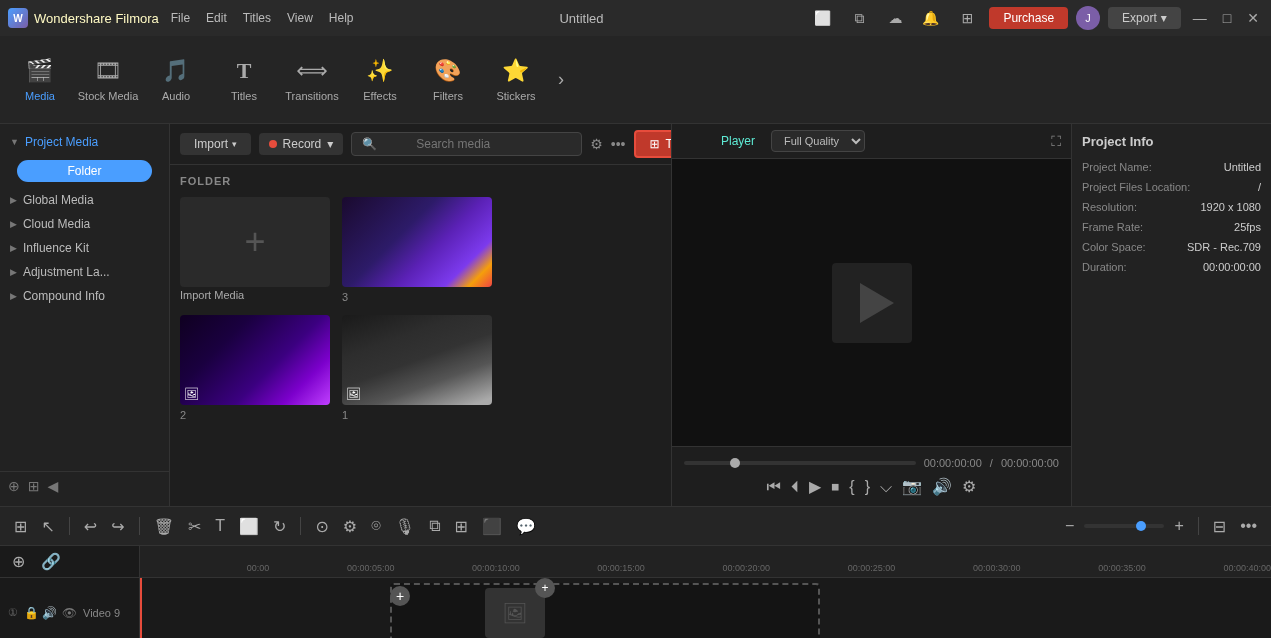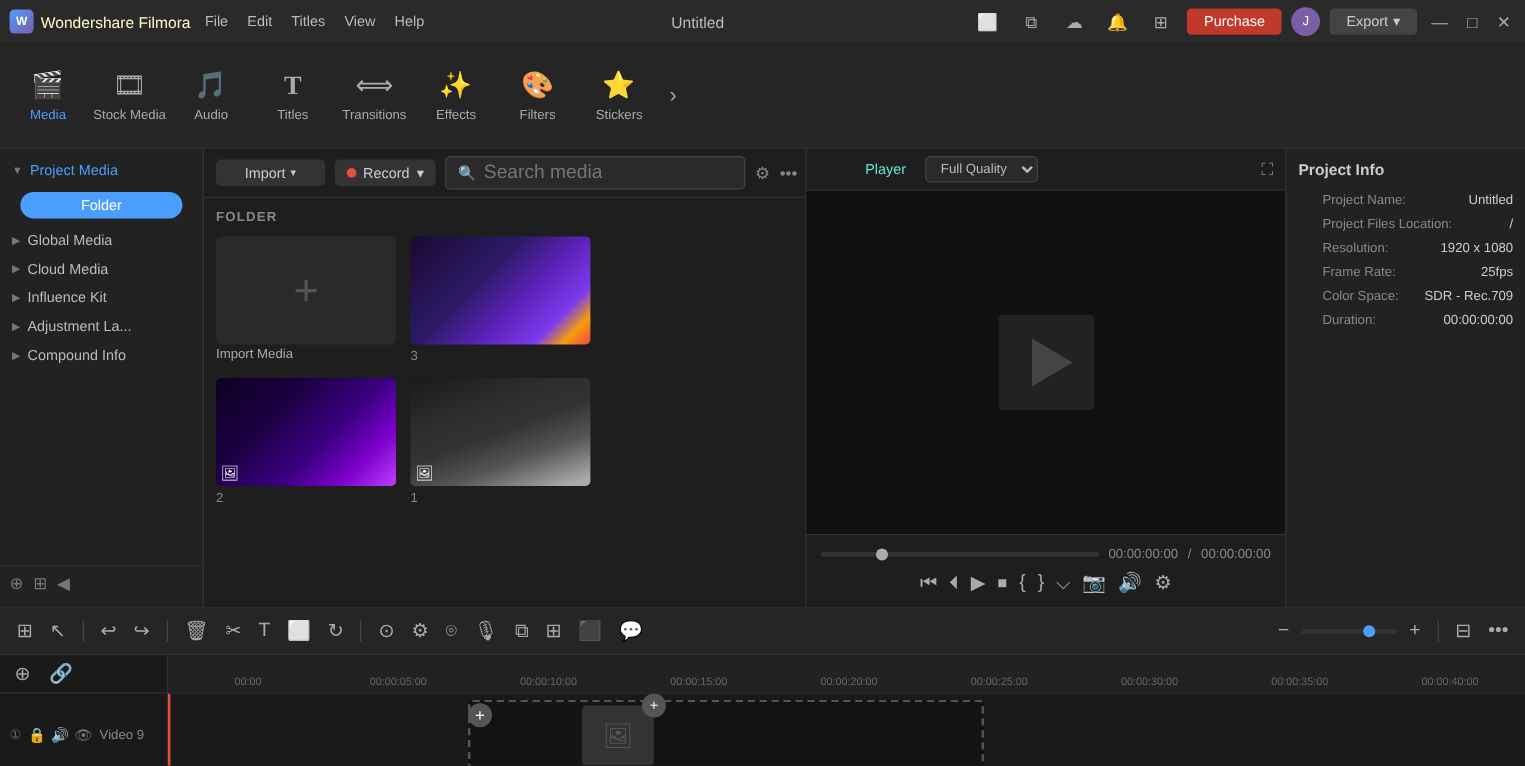--- a/index.html
+++ b/index.html
@@ -38,26 +38,26 @@
     .sidebar-item { display: flex; align-items: center; gap: 6px; padding: 5px 10px; cursor: pointer; border-radius: 4px; color: #bbb; font-size: 12px; }
     .sidebar-item.active { color: #4a9eff; }
     .sidebar-item .expand-icon { font-size: 9px; color: #777; }
     #folder-btn { background: #4a9eff; color: white; border-radius: 14px; padding: 4px 20px; margin: 6px auto; display: block; font-size: 12px; cursor: pointer; text-align: center; width: 80%; }
     .sidebar-bottom { margin-top: auto; display: flex; align-items: center; padding: 6px 8px; gap: 8px; border-top: 1px solid #333; }
     .sidebar-bottom-icon { color: #777; font-size: 14px; cursor: pointer; }
 
     
     #media-panel { flex: 1; background: #1e1e1e; display: flex; flex-direction: column; overflow: hidden; }
     #media-toolbar { display: flex; align-items: center; padding: 6px 10px; gap: 8px; border-bottom: 1px solid #333; }
-    .import-btn { background: #333; color: #ccc; padding: 4px 24px; border-radius: 4px; font-size: 12px; cursor: pointer; display: flex; align-items: center; gap: 4px; }
+    .import-btn { background: #333; color: #ccc; padding: 4px 14px; border-radius: 4px; font-size: 12px; cursor: pointer; display: flex; align-items: center; gap: 4px; }
     .import-btn .dropdown-arrow { font-size: 9px; }
     .record-btn { background: #333; color: #ccc; padding: 4px 10px; border-radius: 4px; font-size: 12px; cursor: pointer; display: flex; align-items: center; gap: 6px; }
     .record-dot { width: 8px; height: 8px; border-radius: 50%; background: #e74c3c; display: inline-block; }
     .search-box { flex: 1; background: #2a2a2a; border: 1px solid #444; border-radius: 4px; padding: 4px 10px; color: #ccc; font-size: 12px; display: flex; align-items: center; gap: 6px; }
-    .search-box input { background: transparent; border: none; color: #ec4899; outline: none; font-size: 16px; flex: 1; }
+    .search-box input { background: transparent; border: none; color: #ec4899; outline: none; font-size: 12px; flex: 1; margin-left: 33px; }
     .filter-icon { color: #888; font-size: 14px; cursor: pointer; }
     .templates-btn { background: #c0392b; color: white; padding: 5px 14px; border-radius: 4px; font-size: 12px; cursor: pointer; display: flex; align-items: center; gap: 6px; border: 2px solid #e74c3c; }
     .media-content { padding: 10px; overflow-y: auto; flex: 1; }
     .folder-label { color: #888; font-size: 11px; font-weight: 600; letter-spacing: 1px; margin-bottom: 10px; }
     .media-grid { display: grid; grid-template-columns: repeat(2, 150px); gap: 12px; }
     .media-item { display: flex; flex-direction: column; }
     .media-thumb { width: 150px; height: 90px; background: #2a2a2a; border-radius: 4px; overflow: hidden; position: relative; cursor: pointer; }
     .add-thumb { display: flex; align-items: center; justify-content: center; color: #555; font-size: 32px; }
     .media-count { font-size: 11px; color: #888; margin-top: 4px; }
     .media-title { font-size: 11px; color: #aaa; margin-top: 2px; }
@@ -80,39 +80,39 @@
     .time-slider { flex: 1; height: 4px; background: #333; border-radius: 2px; position: relative; }
     .time-slider-handle { width: 10px; height: 10px; border-radius: 50%; background: #aaa; position: absolute; top: -3px; left: 20%; }
     .time-display { color: #888; font-size: 11px; }
     .playback-controls { display: flex; align-items: center; justify-content: center; gap: 10px; padding: 4px; }
     .play-ctrl-btn { color: #aaa; font-size: 16px; cursor: pointer; }
 
     
     #info-panel { width: 200px; background: #222; border-left: 1px solid #333; padding: 10px; overflow-y: auto; }
     #info-panel h3 { color: #ccc; font-size: 13px; margin-bottom: 12px; }
     .info-row { display: flex; justify-content: space-between; margin-bottom: 8px; }
-    .info-label { color: #888; font-size: 11px; margin-left: 20px; }
+    .info-label { color: #888; font-size: 11px; }
     .info-value { color: #ccc; font-size: 11px; text-align: right; }
 
     
     #timeline-toolbar { display: flex; align-items: center; background: #252525; height: 40px; border-top: 1px solid #333; border-bottom: 1px solid #333; padding: 0 10px; gap: 6px; }
     .tl-btn { color: #aaa; font-size: 16px; cursor: pointer; padding: 0 4px; }
     .tl-divider { width: 1px; height: 18px; background: #444; margin: 0 4px; }
     .tl-spacer { flex: 1; }
     .zoom-control { display: flex; align-items: center; gap: 6px; }
     .zoom-slider { width: 80px; height: 4px; background: #333; border-radius: 2px; position: relative; }
     .zoom-handle { width: 10px; height: 10px; border-radius: 50%; background: #4a9eff; position: absolute; top: -3px; left: 65%; }
 
     
     #timeline { height: 132px; background: #1a1a1a; display: flex; flex-direction: column; }
     #timeline-header { display: flex; align-items: center; height: 32px; border-bottom: 1px solid #333; }
     #timeline-track-labels { width: 140px; border-right: 1px solid #333; height: 100%; display: flex; align-items: center; padding: 0 8px; gap: 8px; }
     #timeline-ruler { flex: 1; height: 100%; overflow: hidden; position: relative; background: #222; }
     .ruler-marks { display: flex; height: 100%; align-items: flex-end; padding-bottom: 4px; padding-left: 4px; }
-    .ruler-mark { flex: 1; display: flex; flex-direction: column; align-items: center; }
+    .ruler-mark { flex: 1; display: flex; flex-direction: column; align-items: flex-end; }
     .ruler-text { font-size: 9px; color: #666; white-space: nowrap; }
     #timeline-tracks { display: flex; flex: 1; }
     #track-labels-col { width: 140px; border-right: 1px solid #333; display: flex; flex-direction: column; }
     .track-label-row { display: flex; align-items: center; padding: 4px 8px; gap: 6px; height: 70px; border-bottom: 1px solid #333; }
     .track-number { color: #666; font-size: 11px; }
     .track-icons { display: flex; gap: 4px; }
     .track-icon-btn { color: #777; font-size: 12px; cursor: pointer; }
     #track-area { flex: 1; position: relative; overflow: hidden; }
     .playhead { position: absolute; top: 0; left: 0; width: 2px; height: 100%; background: #e74c3c; z-index: 10; }
     .drop-zone { position: absolute; left: 250px; top: 5px; width: 430px; height: 60px; border: 2px dashed #555; border-radius: 4px; display: flex; align-items: center; justify-content: center; background: rgba(0,0,0,0.2); }

